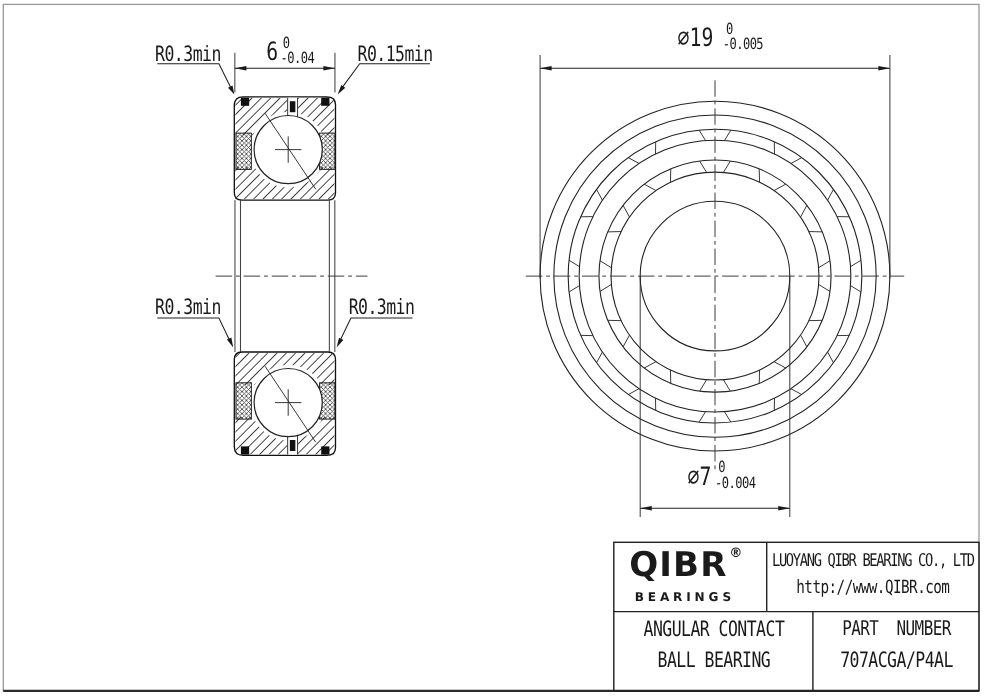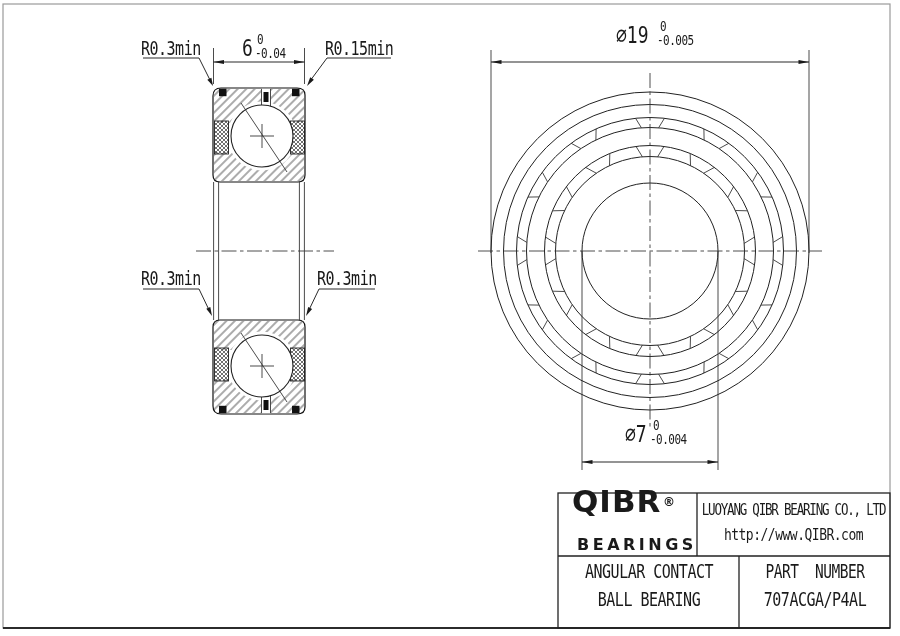--- a/index.html
+++ b/index.html
@@ -18,21 +18,21 @@
   .tbl{stroke:#222;stroke-width:1.3;fill:none;}
   .lbl{position:absolute;line-height:1;white-space:pre;color:#1a1a1a;}
   .stretch{transform:scale(1,1.28);transform-origin:0 0;}
   .stretchc{transform:scale(1,1.28);transform-origin:50% 0;}
   .s-r{font-size:15px;letter-spacing:-0.5px;}
   .s-val{font-size:18px;}
   .s-tol{font-size:11px;letter-spacing:-0.5px;}
   .ctr{text-align:center;}
   .logo-main{font-family:"DejaVu Sans",sans-serif;font-weight:bold;font-size:31px;letter-spacing:1px;}
   .logo-reg{font-family:"DejaVu Sans",sans-serif;font-weight:bold;font-size:12px;}
-  .logo-sub{font-family:"DejaVu Sans",sans-serif;font-weight:bold;font-size:16px;letter-spacing:3.5px;text-align:right;}
+  .logo-sub{font-family:"DejaVu Sans",sans-serif;font-weight:bold;font-size:11px;letter-spacing:3.5px;text-align:right;}
 </style>
 </head>
 <body>
 
 <div class="canvas">
 
 <svg width="900" height="636" viewBox="0 0 900 636">
   <defs>
     <pattern id="hatch" patternUnits="userSpaceOnUse" width="6" height="6" patternTransform="rotate(45)">
       <line x1="3" y1="0" x2="3" y2="6" stroke="#3a3a3a" stroke-width="0.85"></line>
@@ -149,21 +149,21 @@
 
 <div class="lbl s-val stretch" style="left:616px;top:24px;">∅19</div>
 <div class="lbl s-tol stretch" style="left:660px;top:19px;">0</div>
 <div class="lbl s-tol stretch" style="left:657px;top:33px;">-0.005</div>
 
 <div class="lbl s-val stretch" style="left:625px;top:423px;">∅7</div>
 <div class="lbl s-tol stretch" style="left:653px;top:418px;">0</div>
 <div class="lbl s-tol stretch" style="left:650px;top:432px;">-0.004</div>
 
 <div>
-  <div class="lbl logo-main" style="left:572px;top:486px;text-align:right;">QIBR</div>
+  <div class="lbl logo-main" style="left:572px;top:499px;text-align:right;">QIBR</div>
   <div class="lbl logo-reg" style="left:663px;top:496px;">®</div>
   <div class="lbl logo-sub" style="left:577px;top:537px;">BEARINGS</div>
 
   <div class="lbl ctr stretchc" style="left:699px;top:502px;width:189px;font-size:12.5px;letter-spacing:-1.2px;">LUOYANG QIBR BEARING CO., LTD</div>
   <div class="lbl ctr stretchc" style="left:699px;top:526px;width:189px;font-size:13px;letter-spacing:-0.5px;">http://www.QIBR.com</div>
 
   <div class="lbl ctr stretchc" style="left:559px;top:563px;width:180px;font-size:15px;letter-spacing:-0.5px;">ANGULAR CONTACT</div>
   <div class="lbl ctr stretchc" style="left:559px;top:591px;width:180px;font-size:15px;letter-spacing:-0.5px;">BALL BEARING</div>
 
   <div class="lbl ctr stretchc" style="left:740px;top:563px;width:150px;font-size:14.5px;letter-spacing:-0.5px;">PART  NUMBER</div>

